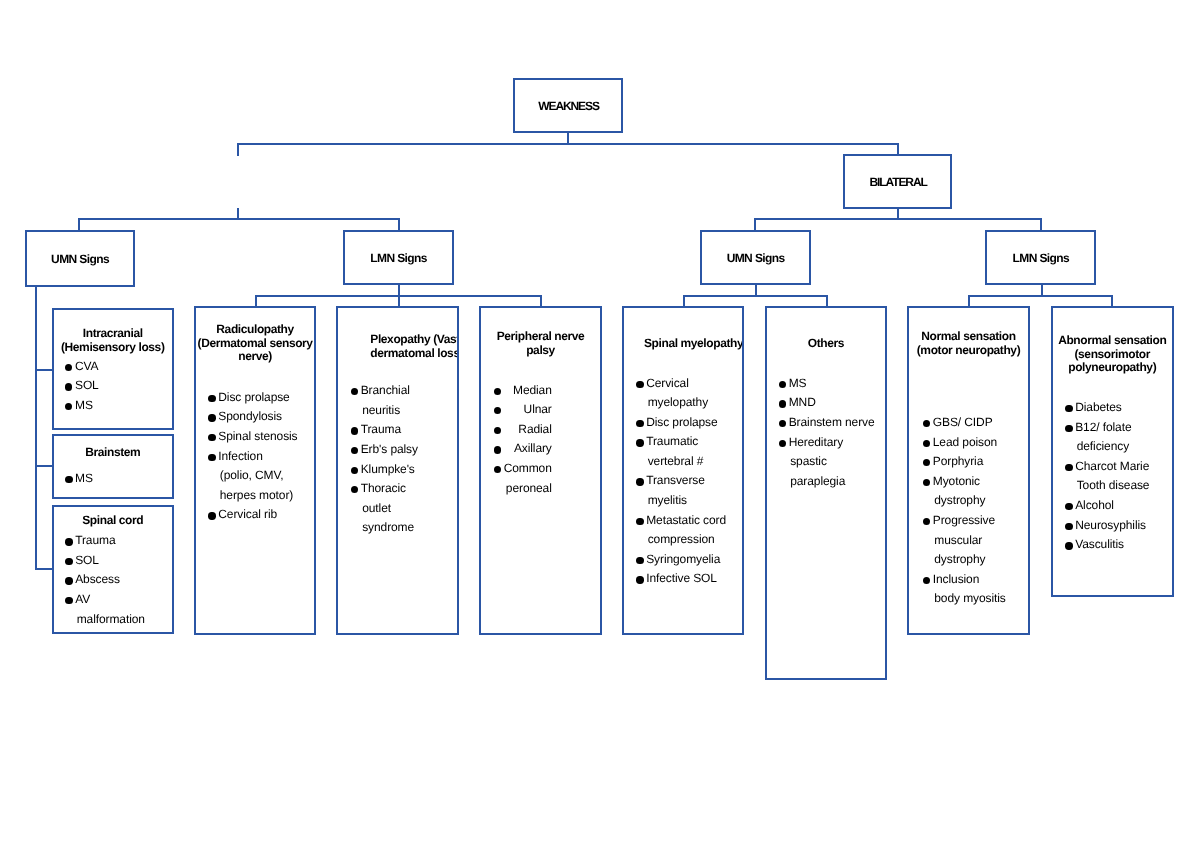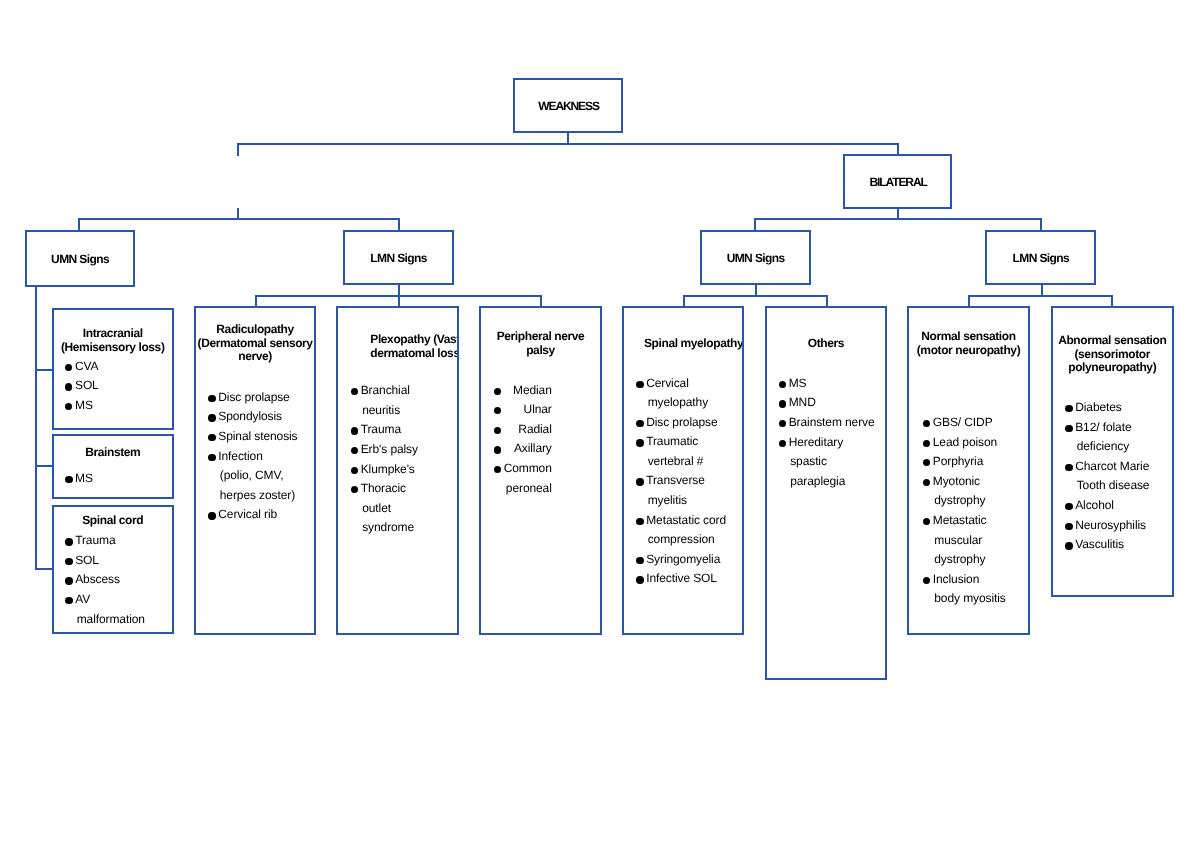--- a/index.html
+++ b/index.html
@@ -172,21 +172,21 @@
           <div class="iline">Spondylosis</div>
         </li>
         <li>
           <span class="b">●</span>
           <div class="iline">Spinal stenosis</div>
         </li>
         <li>
           <span class="b">●</span>
           <div class="iline">Infection</div>
           <div class="iline">(polio, CMV,</div>
-          <div class="iline">herpes zoster)</div>
+          <div class="iline">herpes motor)</div>
         </li>
         <li>
           <span class="b">●</span>
           <div class="iline">Cervical rib</div>
         </li>
       </ul>
   </div>
 
   <div class="box leaf" style="left:336.3px;top:306px;width:123.1px;height:329px;">
     <div class="title" style="top:25px;margin-left:32px;">
@@ -334,21 +334,21 @@
           <span class="b">●</span>
           <div class="iline">Porphyria</div>
         </li>
         <li>
           <span class="b">●</span>
           <div class="iline">Myotonic</div>
           <div class="iline">dystrophy</div>
         </li>
         <li>
           <span class="b">●</span>
-          <div class="iline">Metastatic</div>
+          <div class="iline">Progressive</div>
           <div class="iline">muscular</div>
           <div class="iline">dystrophy</div>
         </li>
         <li>
           <span class="b">●</span>
           <div class="iline">Inclusion</div>
           <div class="iline">body myositis</div>
         </li>
       </ul>
   </div>

